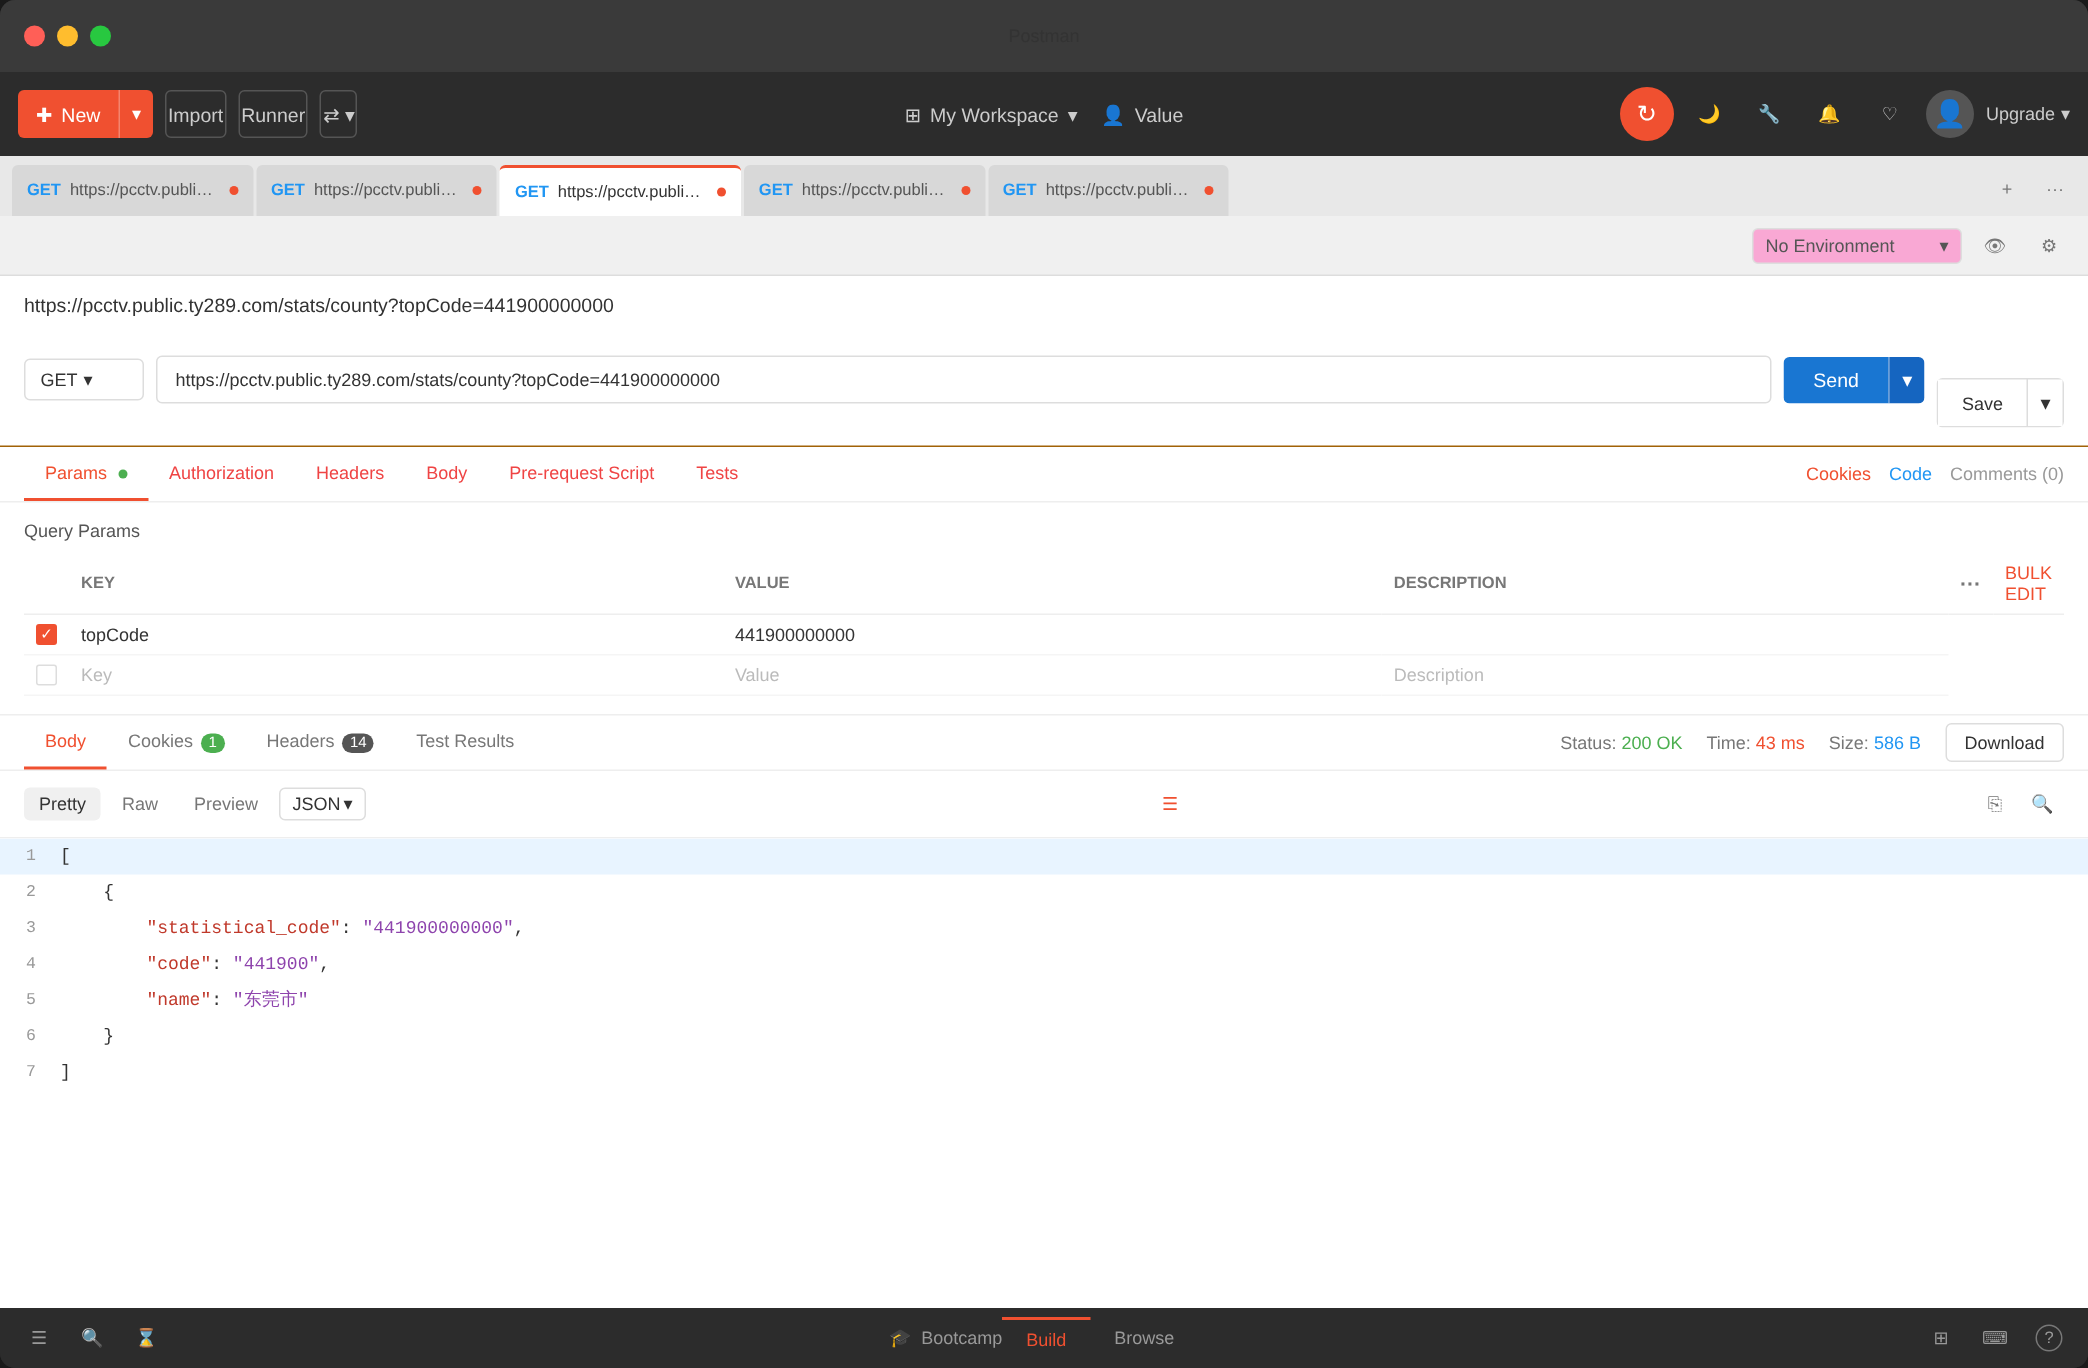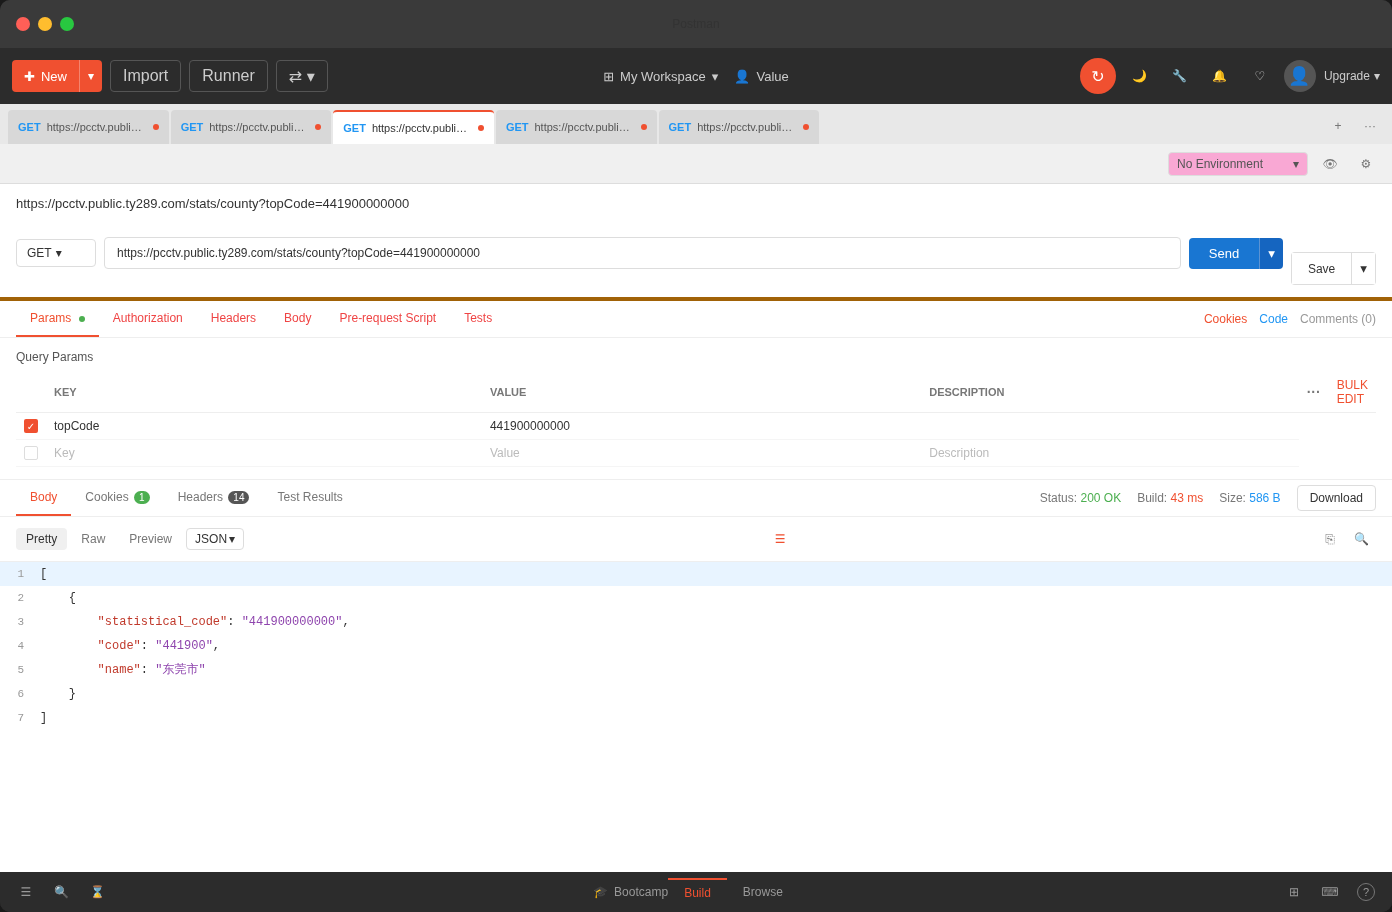--- a/index.html
+++ b/index.html
@@ -12,21 +12,21 @@
     .traffic-light { width: 14px; height: 14px; border-radius: 50%; }
     .tl-red { background: #ff5f57; }
     .tl-yellow { background: #ffbd2e; }
     .tl-green { background: #28c840; }
 
     
     .toolbar { background: #2c2c2c; height: 56px; display: flex; align-items: center; padding: 0 12px; gap: 8px; flex-shrink: 0; }
     .btn-new { background: #f05030; color: white; border: none; border-radius: 4px; height: 32px; display: flex; align-items: center; cursor: pointer; }
     .btn-new-main { padding: 0 12px; font-size: 13px; font-weight: 500; display: flex; align-items: center; gap: 6px; }
     .btn-new-arrow { padding: 0 8px; border-left: 1px solid rgba(255,255,255,0.3); height: 100%; display: flex; align-items: center; }
-    .btn-toolbar { background: transparent; color: #ccc; border: 1px solid #555; border-radius: 4px; height: 32px; padding: 0 12px; cursor: pointer; font-size: 16px; }
+    .btn-toolbar { background: transparent; color: #ccc; border: 1px solid #555; border-radius: 4px; height: 32px; padding: 0 1px; cursor: pointer; font-size: 13px; }
     .workspace-center { position: absolute; left: 50%; transform: translateX(-50%); display: flex; align-items: center; gap: 16px; }
     .workspace-btn { display: flex; align-items: center; gap: 6px; color: #ccc; cursor: pointer; font-size: 13px; }
     .invite-btn { display: flex; align-items: center; gap: 6px; color: #ccc; cursor: pointer; font-size: 13px; }
     .toolbar-right { margin-left: auto; display: flex; align-items: center; gap: 8px; }
     .icon-btn { width: 32px; height: 32px; display: flex; align-items: center; justify-content: center; cursor: pointer; color: #ccc; border-radius: 4px; }
     .sync-btn { width: 36px; height: 36px; background: #f05030; border-radius: 50%; display: flex; align-items: center; justify-content: center; cursor: pointer; }
     .upgrade-btn { color: #ccc; font-size: 12px; cursor: pointer; display: flex; align-items: center; gap: 4px; }
 
     
     .tabs-bar { background: #e8e8e8; height: 40px; display: flex; align-items: flex-end; padding: 0 8px; gap: 2px; flex-shrink: 0; overflow: hidden; }
@@ -41,21 +41,21 @@
 
     
     .env-bar { background: #f0f0f0; height: 40px; display: flex; align-items: center; justify-content: flex-end; padding: 0 12px; gap: 8px; border-bottom: 1px solid #ddd; flex-shrink: 0; }
     .env-select { display: flex; align-items: center; gap: 4px; background: #f9a8d4; border: 1px solid #ddd; border-radius: 4px; padding: 4px 8px; cursor: pointer; font-size: 12px; color: #555; min-width: 140px; }
     .env-icon-btn { width: 28px; height: 28px; display: flex; align-items: center; justify-content: center; cursor: pointer; color: #777; }
 
     
     .main-content { background: white; flex: 1; display: flex; flex-direction: column; overflow: hidden; }
 
     
-    .url-area { padding: 12px 16px 0; border-bottom: 4px solid #a16207; }
+    .url-area { padding: 12px 16px 0; border-bottom: 1px solid #a16207; }
     .url-title { font-size: 13px; color: #333; margin-bottom: 10px; }
     .url-bar { display: flex; align-items: center; gap: 8px; margin-bottom: 12px; }
     .method-select { display: flex; align-items: center; gap: 4px; border: 1px solid #ddd; border-radius: 4px; padding: 6px 10px; cursor: pointer; font-size: 12px; color: #333; background: white; min-width: 80px; }
     .url-input { flex: 1; border: 1px solid #ddd; border-radius: 4px; padding: 8px 12px; font-size: 12px; color: #333; }
     .send-btn-group { display: flex; border-radius: 4px; overflow: hidden; }
     .send-btn { background: #1976D2; color: white; border: none; padding: 8px 20px; cursor: pointer; font-size: 13px; font-weight: 500; }
     .send-arrow { background: #1565C0; color: white; border: none; border-left: 1px solid rgba(255,255,255,0.3); padding: 8px 8px; cursor: pointer; }
     .save-btn-group { display: flex; border-radius: 4px; overflow: hidden; margin-top: 31px; }
     .save-btn { background: white; color: #333; border: 1px solid #ddd; padding: 8px 16px; cursor: pointer; font-size: 12px; }
     .save-arrow { background: white; color: #333; border: 1px solid #ddd; border-left: none; padding: 8px 8px; cursor: pointer; }
@@ -339,21 +339,21 @@
         </div>
         <div class="resp-tab">
           <span>Test Results</span>
         </div>
         <div class="resp-status">
           <span style="color:#777;">
             <span>Status:</span>
             <span class="status-ok">200 OK</span>
           </span>
           <span style="color:#777;">
-            <span>Build:</span>
+            <span>Time:</span>
             <span class="status-time">43 ms</span>
           </span>
           <span style="color:#777;">
             <span>Size:</span>
             <span class="status-size">586 B</span>
           </span>
           <button class="download-btn">Download</button>
         </div>
       </div>
 

